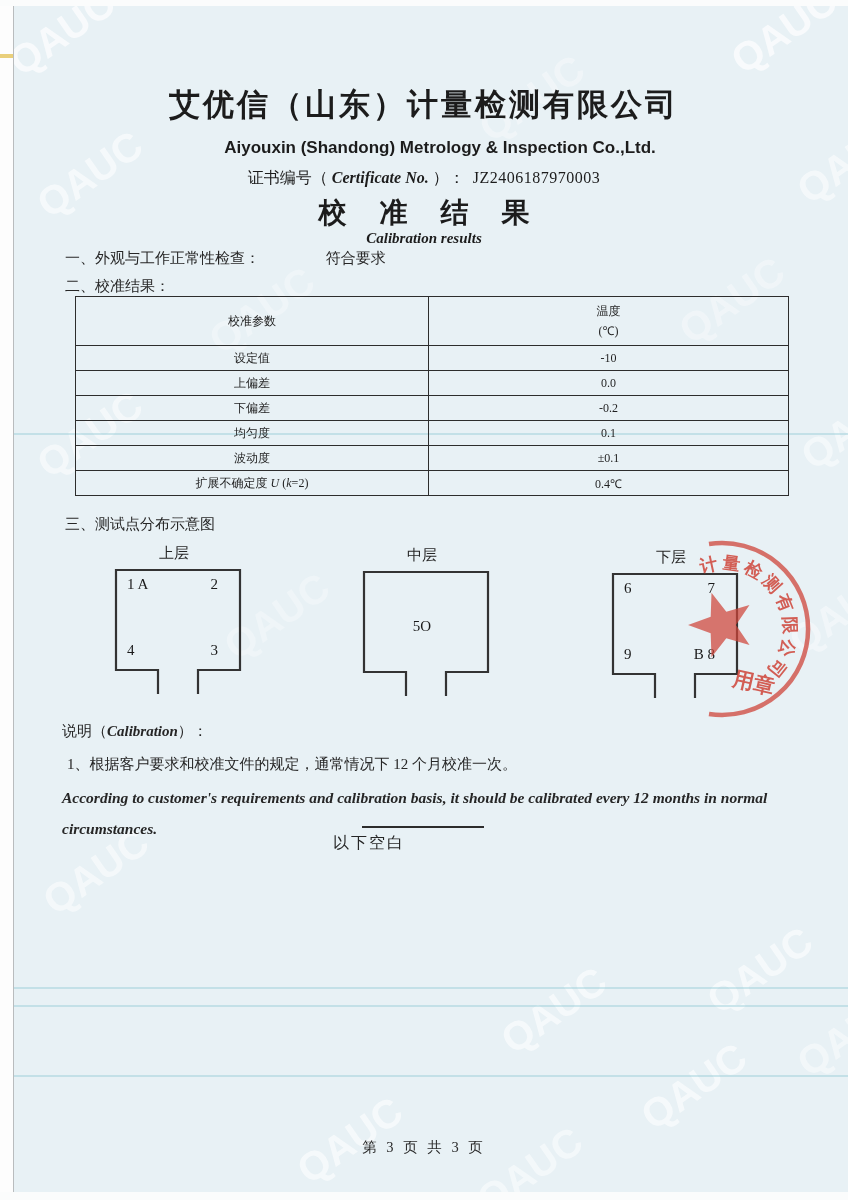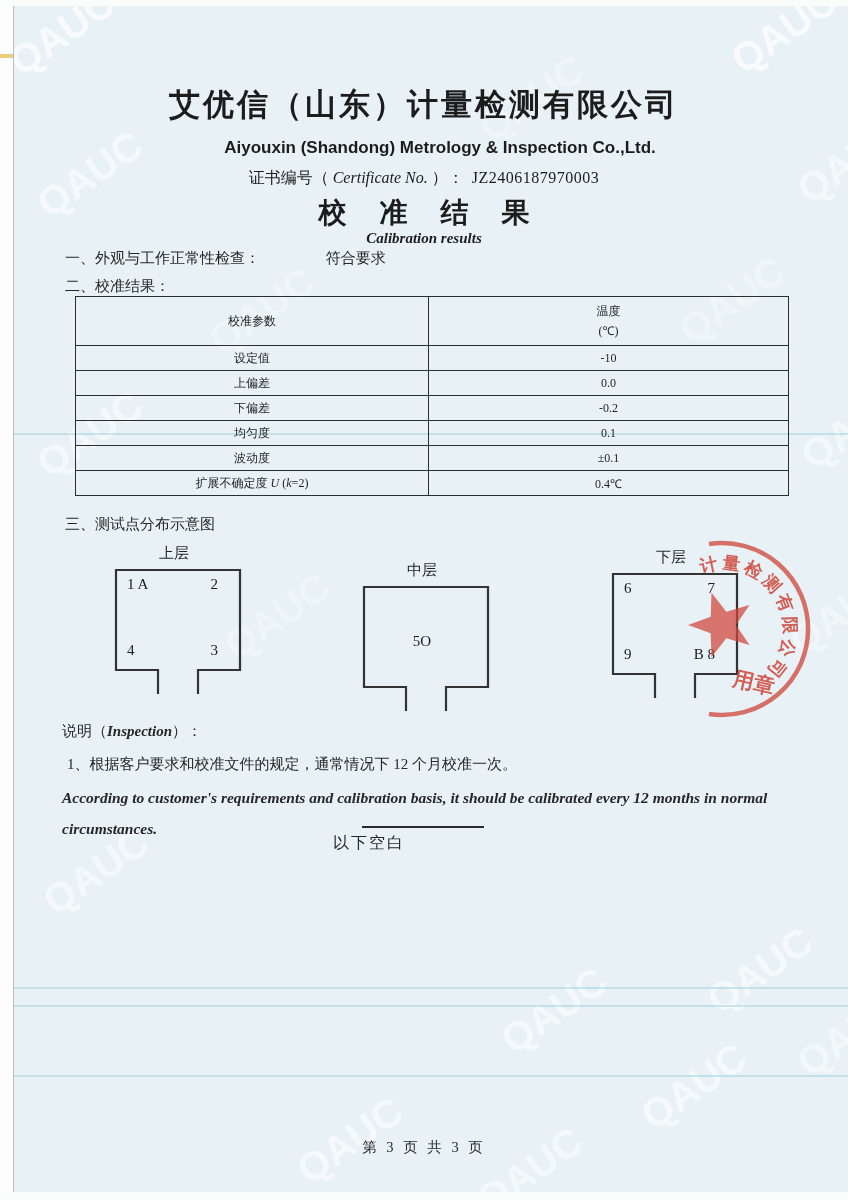--- a/index.html
+++ b/index.html
@@ -16,21 +16,21 @@
   
   .wm{position:absolute;font:bold 40px "Liberation Sans", sans-serif;color:#ffffff;
       transform:rotate(-35deg);letter-spacing:0px;pointer-events:none;white-space:nowrap;}
 
   
   .company-cn{position:absolute;left:0;top:84px;width:100%;text-align:center;
       font-size:31px;font-weight:bold;letter-spacing:3px;color:#1c1c1c;}
   .company-en{position:absolute;left:16px;top:138px;width:100%;text-align:center;
       font-family:"Liberation Sans", sans-serif;font-size:17px;font-weight:bold;color:#1c1c1c;}
   .cert-line{position:absolute;left:0;top:168px;width:100%;text-align:center;font-size:16px;color:#1c1c1c;}
-  .cert-line .en{font-style:italic;font-weight:normal;}
+  .cert-line .en{font-style:italic;font-weight:bold;}
   .cert-line .no{font-weight:normal;letter-spacing:.5px;}
   .doc-title-cn{position:absolute;left:0;top:194px;width:100%;text-align:center;
       font-size:28px;font-weight:600;letter-spacing:13px;text-indent:13px;color:#1c1c1c;}
   .doc-title-en{position:absolute;left:0;top:230px;width:100%;text-align:center;
       font-size:15px;font-weight:bold;font-style:italic;color:#1c1c1c;}
 
   
   .check1{position:absolute;left:65px;top:249px;font-size:15px;}
   .check1 .val{margin-left:62px;}
   .check2{position:absolute;left:65px;top:277px;font-size:15px;}
@@ -47,21 +47,21 @@
   .diagram{position:absolute;width:120px;height:152px;text-decoration:underline;}
   .diagram .dg-title{position:absolute;left:0;top:0;width:100%;text-align:center;font-size:15px;}
   .diagram svg{position:absolute;left:0;top:22px;}
   .dg-label{position:absolute;font-size:15px;color:#1a1a1a;}
   .lab-tl{left:13px;top:32px;}
   .lab-tr{right:16px;top:32px;}
   .lab-bl{left:13px;top:98px;}
   .lab-br{right:16px;top:98px;}
   .lab-c{left:0;top:72px;width:100%;text-align:center;}
   #dg-upper{left:114px;top:544px;}
-  #dg-middle{left:362px;top:561px;}
+  #dg-middle{left:362px;top:546px;}
   #dg-lower{left:611px;top:548px;}
 
   
   .desc-head{position:absolute;left:62px;top:722px;font-size:15px;}
   .desc-head .en{font-weight:bold;font-style:italic;}
   .desc-item{position:absolute;left:67px;top:755px;font-size:15px;}
   .desc-en{position:absolute;left:62px;top:782px;width:732px;font-size:15.5px;
       font-weight:bold;font-style:italic;line-height:31px;font-family:"Liberation Serif", serif;}
   .blank-line{position:absolute;left:362px;top:826px;width:122px;height:2px;background:#2c2c2c;}
   .blank-note{position:absolute;left:333px;top:833px;width:180px;text-align:left;font-size:16px;letter-spacing:2px;}
@@ -197,21 +197,21 @@
     <path d="M79 9 A86 86 0 1 1 79 179" fill="none" stroke-width="4.5" opacity="0.75" stroke="#cf4439"></path>
     <path id="sealArcPath" d="M71.5 38.4 A60 60 0 0 1 131 141.3" fill="none"></path>
     <text font-size="17.5" letter-spacing="3.5" opacity="0.85" fill="#cf4439">
       <textPath href="#sealArcPath">计量检测有限公司</textPath>
     </text>
     <polygon points="92,56 83.8,78.7 59.7,79.5 78.7,94.3 72,117.5 92,104 112,117.5 105.3,94.3 124.3,79.5 100.2,78.7" opacity="0.72" transform="rotate(-18 92 90)" fill="#cf4439"></polygon>
     <text x="103" y="153" font-size="21" opacity="0.85" transform="rotate(13 115 146)" fill="#cf4439">用章</text>
   </svg>
 
   <div class="desc-head">
-    <span>说明（</span><span class="en">Inspection</span><span>）：</span>
+    <span>说明（</span><span class="en">Calibration</span><span>）：</span>
   </div>
   <div class="desc-item">1、根据客户要求和校准文件的规定，通常情况下 12 个月校准一次。</div>
   <div class="desc-en">According to customer's requirements and calibration basis, it should be calibrated every 12 months in normal circumstances.</div>
 
   <div class="blank-line"></div>
   <div class="blank-note">以下空白</div>
 
   <div class="footer">第 3 页   共 3 页</div>
 
   <div class="edge-left"></div>

